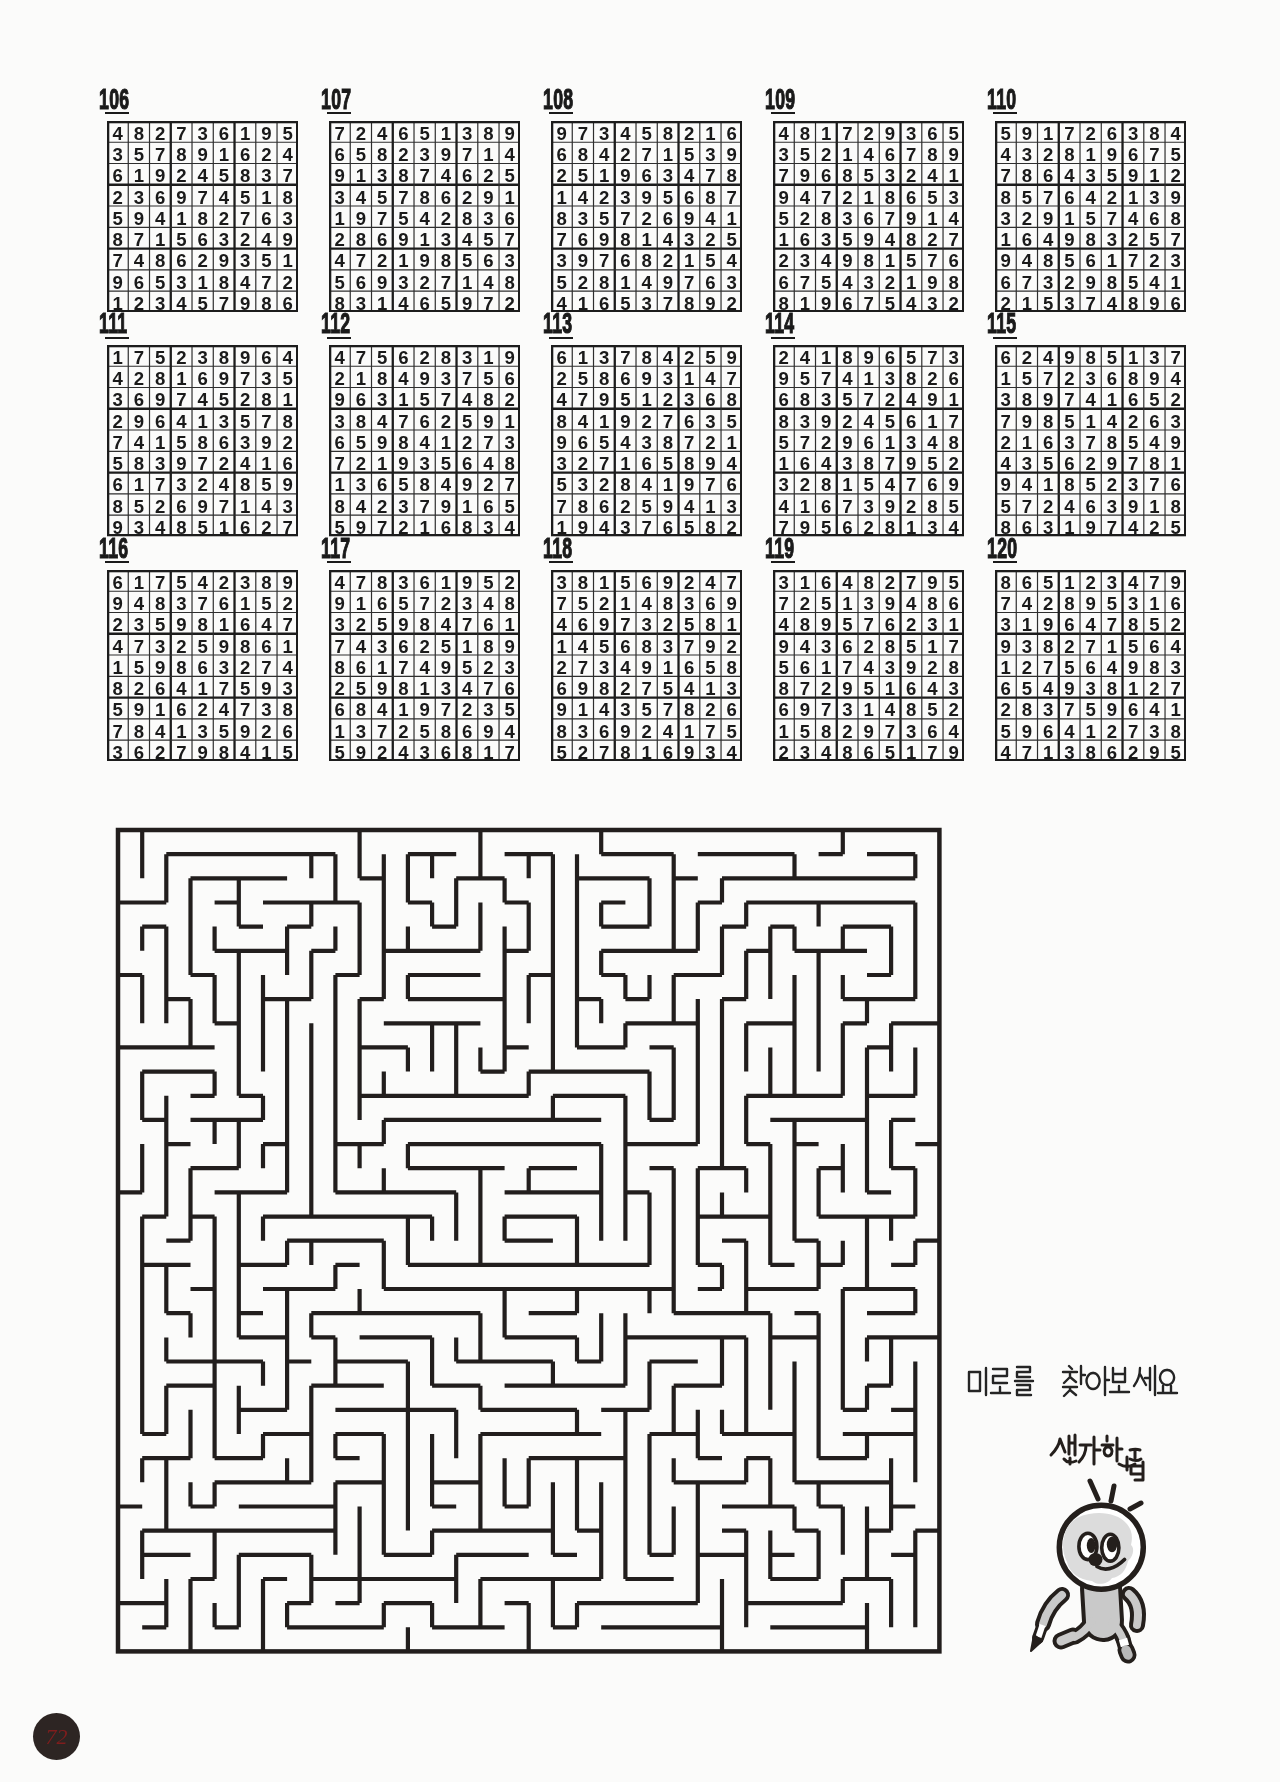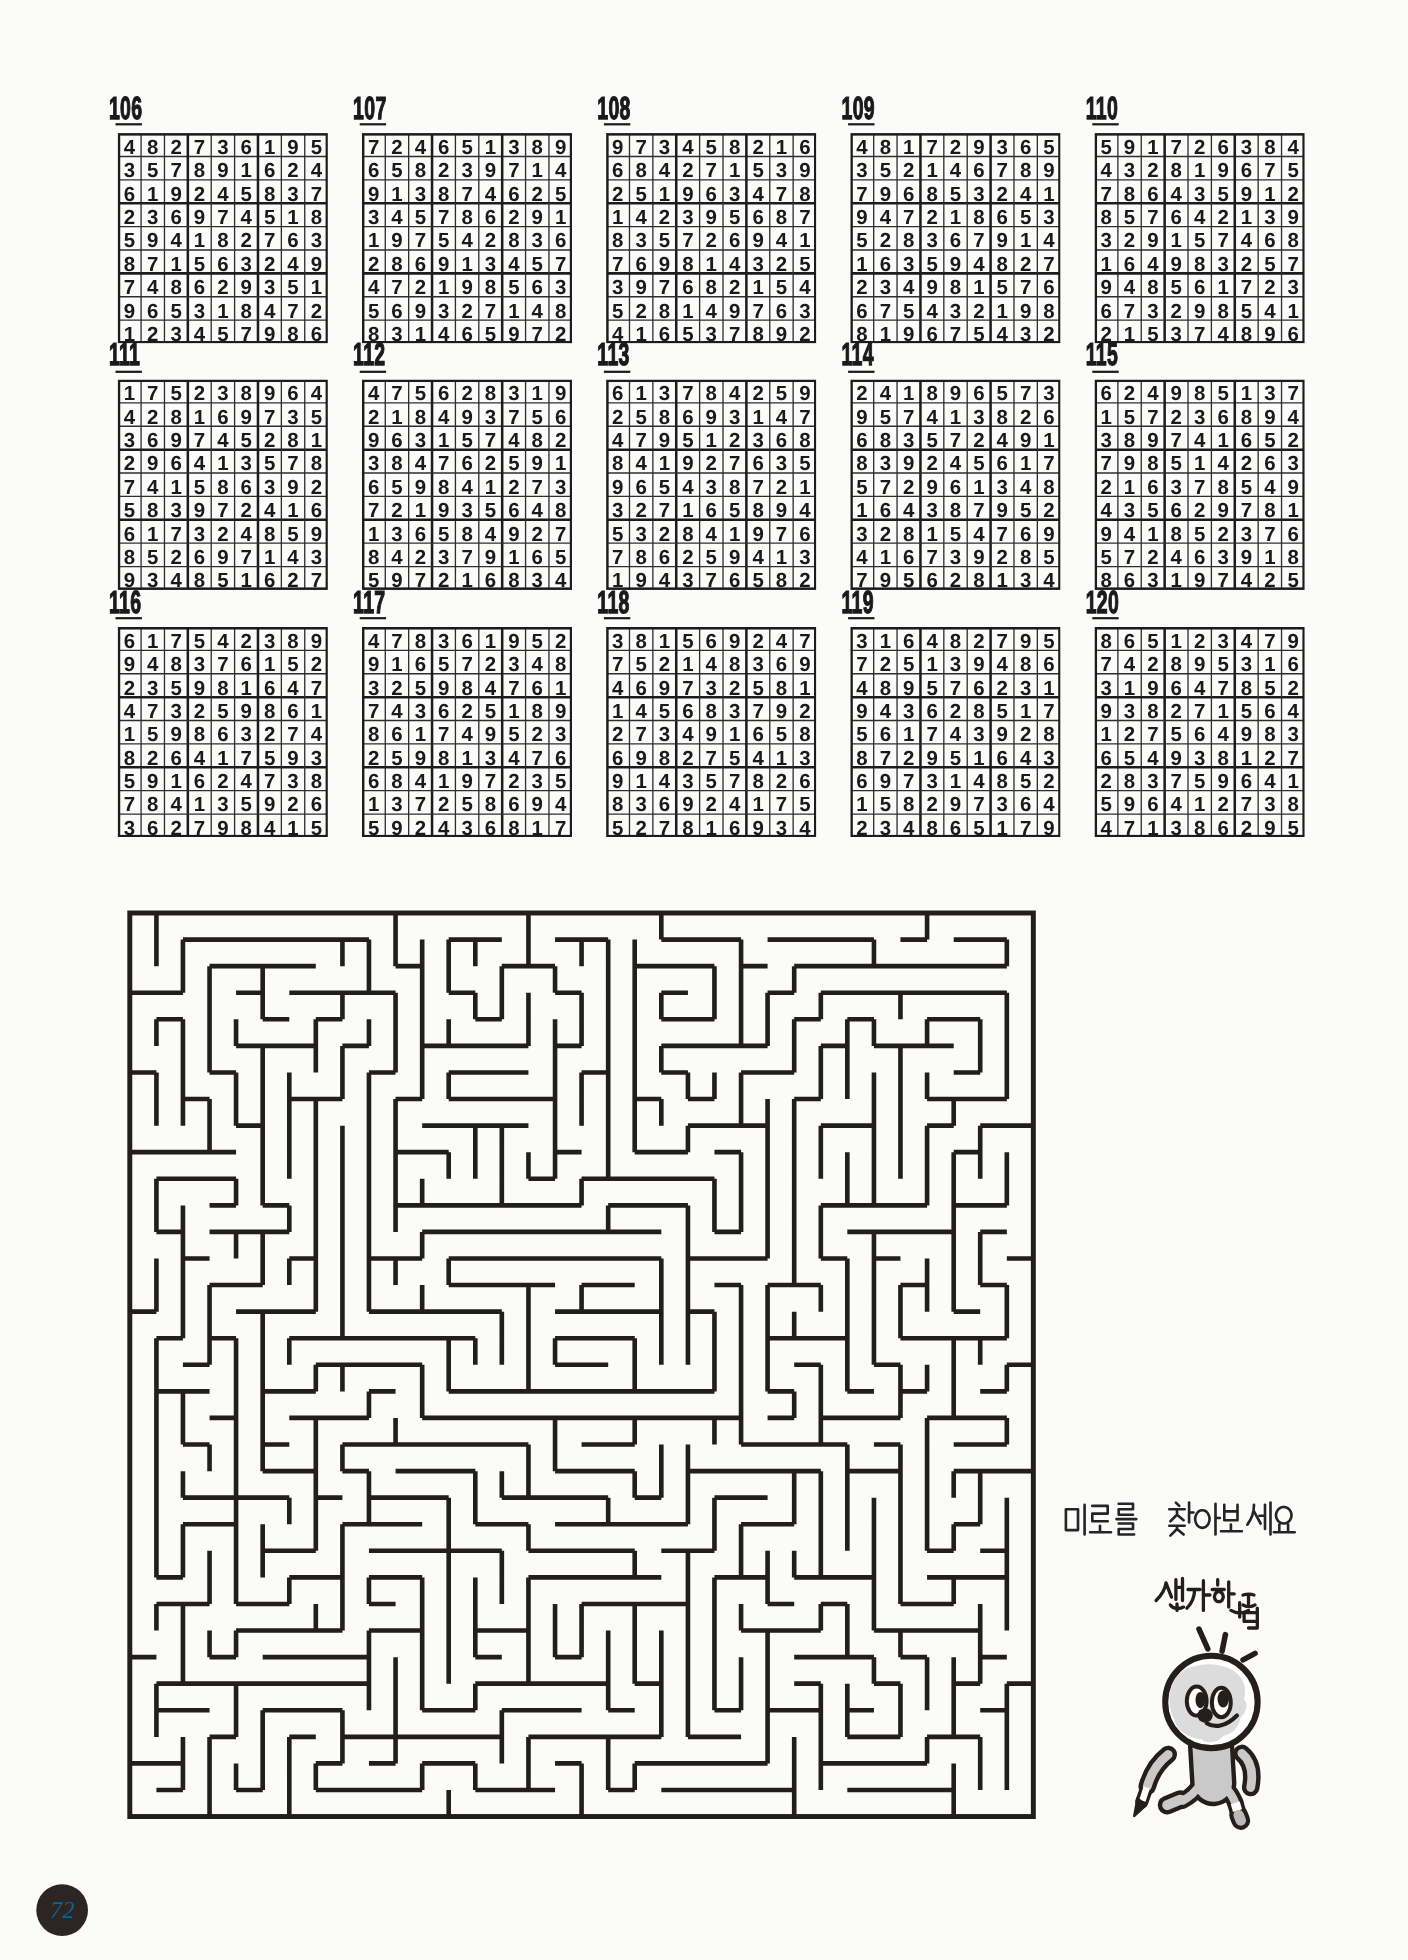--- a/index.html
+++ b/index.html
@@ -524,12 +524,12 @@
     <circle cx="79.3" cy="122.2" r="42" fill="#fff" stroke="#241f1c" stroke-width="5.5"></circle>
     <path d="M42 112 C44 99 54 91 67 89 C82 86 97 90 104 98 C110 104 111 112 109 120 C113 123 111 132 106 136 C104 146 98 152 90 153 C86 159 76 161 70 156 C57 155 47 147 45 137 C41 129 40 120 42 112 Z" fill="#dcdcdc"></path>
     <ellipse cx="65.9" cy="121.4" rx="9" ry="13.2" fill="#fff" stroke="#241f1c" stroke-width="3.6"></ellipse>
     <ellipse cx="88.3" cy="122.7" rx="8.6" ry="13.4" fill="#fff" stroke="#241f1c" stroke-width="3.6"></ellipse>
     <ellipse cx="69.2" cy="120.5" rx="4.4" ry="7.4" fill="#241f1c"></ellipse>
     <ellipse cx="90" cy="119.5" rx="5.2" ry="7.8" fill="#241f1c"></ellipse>
     <ellipse cx="73.5" cy="134.5" rx="7" ry="6.6" fill="#241f1c"></ellipse>
     <path d="M75 141.5 C82 146 92 145 102.5 134.5" stroke="#241f1c" stroke-width="3.8" fill="none" stroke-linecap="round"></path>
   </svg>
 <div style="position:absolute;left:33px;top:1712.5px;width:47px;height:47px;border-radius:50%;background:#2d2523"></div>
-<div style="position:absolute;left:33px;top:1712.5px;width:47px;height:47px;text-align:center;line-height:47px;color:#0369a1;font-style:italic;font-size:22px;font-family:'Liberation Serif',serif">72</div>
+<div style="position:absolute;left:33px;top:1712.5px;width:47px;height:47px;text-align:center;line-height:47px;color:#7f1d1d;font-style:italic;font-size:22px;font-family:'Liberation Serif',serif">72</div>
 </body></html>

